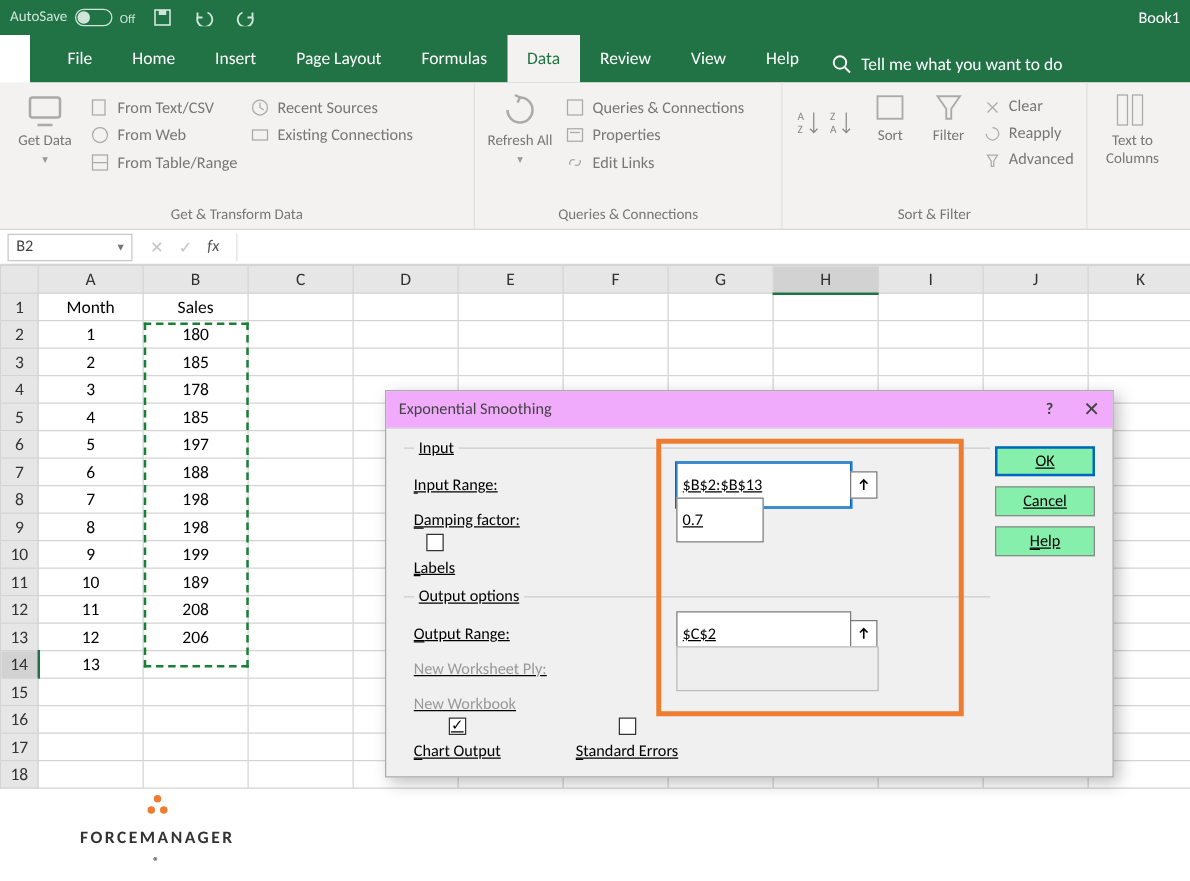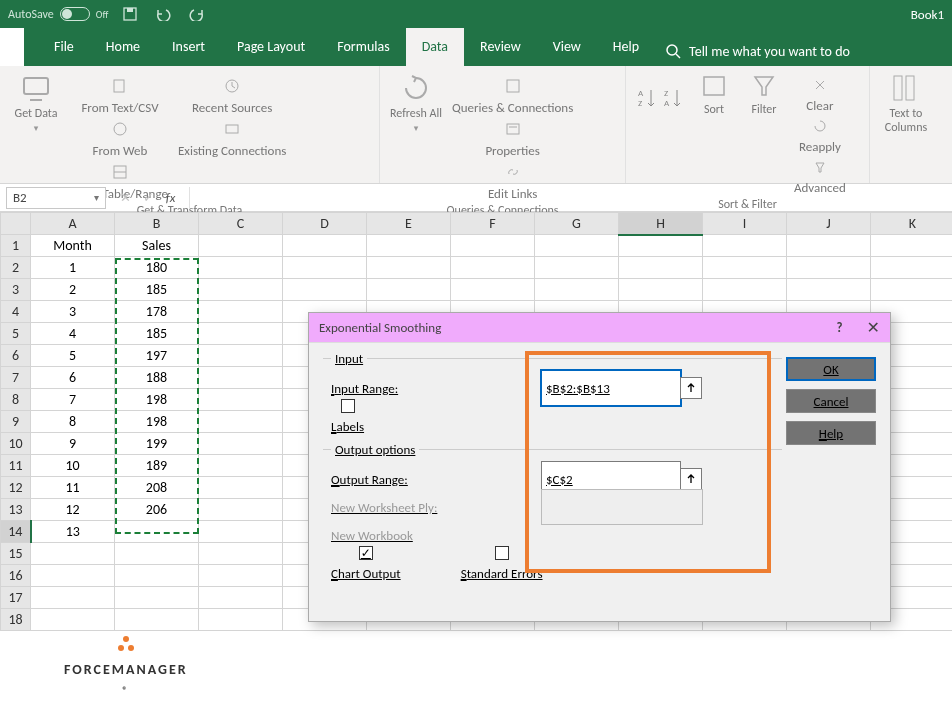--- a/index.html
+++ b/index.html
@@ -22,21 +22,21 @@
   .ribbontabs .search svg { display: block; }
 
   
   .ribbon { height: 118px; background: #f3f2f1; border-bottom: 1px solid #d6d6d6; display: flex; align-items: stretch; color: #777; font-size: 13px; }
   .rgroup { border-right: 1px solid #e1e1e1; padding: 6px 10px 2px 10px; display: flex; flex-direction: column; }
   .rgroup .area { flex: 1; display: flex; align-items: flex-start; gap: 10px; }
   .rgroup .label { text-align: center; font-size: 12px; padding: 2px 0; }
   .bigbtn { display: flex; flex-direction: column; align-items: center; gap: 2px; width: 52px; font-size: 12px; text-align: center; }
   .bigbtn svg { display: block; }
   .smallstack { display: flex; flex-direction: column; gap: 6px; margin-top: 6px;}
-  .smallbtn { display: flex; align-items: center; gap: 6px; flex-direction: column; }
+  .smallbtn { display: flex; align-items: center; gap: 6px; }
 
   
   .formulabar { height: 28px; border-bottom: 1px solid #d6d6d6; display: flex; align-items: center; font-size: 13px; }
   .namebox { width: 100px; height: 22px; border: 1px solid #c8c8c8; margin-left: 6px; display: flex; align-items: center; padding: 0 6px; background:#fff; }
   .namebox .dd { margin-left: auto; font-size: 10px; color:#777;}
   .fxicons { display: flex; align-items: center; gap: 12px; margin: 0 14px; color: #c5c5c5; }
   .fxicons .fx { font-style: italic; color: #555; }
   .formulabox { flex: 1; height: 22px; border-left: 1px solid #e1e1e1; }
 
   
@@ -71,21 +71,21 @@
   .dialog .row { display: flex; align-items: center; height: 28px; }
   .dialog .row label { width: 210px; }
   .dialog .row .txt { height: 36px; border: 1px solid #7a7a7a; background:#fff; padding: 0 4px; font-size: 13px; }
   .dialog .row .txt.sel { border: 1px solid #0067c0; outline:1px solid #0067c0;}
   .dialog .row .rangebtn { width: 22px; height: 22px; border: 1px solid #7a7a7a; background:#fff; margin-left: -1px; display:flex; align-items:center; justify-content:center; }
   .dialog .row .rangewrap { display:flex; align-items:center; }
   .dialog .row.disabled { color: #999; }
   .dialog .cbox { display: inline-flex; align-items: center; gap: 6px; flex-direction: column; }
   .dialog .cbox .box { width: 14px; height: 14px; border: 1px solid #333; display:flex; align-items:center; justify-content:center; font-size:12px; line-height:1; background:#fff;}
   .dialog .buttons { display: flex; flex-direction: column; gap: 8px; padding-top: 6px;}
-  .dialog .buttons button { width: 90px; height: 24px; border: 1px solid #888; background: #737373; font-size: 13px; cursor:pointer;}
+  .dialog .buttons button { width: 80px; height: 24px; border: 1px solid #888; background: #86efac; font-size: 13px; cursor:pointer;}
   .dialog .buttons button.primary { border: 2px solid #0067c0; }
   .underline { text-decoration: underline; text-underline-offset: 2px; }
 
   .highlight { position: absolute; border: 4px solid #ed7d31; pointer-events: none; }
 </style>
 </head>
 <body>
 
 <div class="titlebar">
   <div class="autosave">
@@ -616,20 +616,24 @@
           <div class="rangewrap">
             <input class="txt sel" style="width: 140px;" value="$B$2:$B$13">
             <div class="rangebtn">
                 <svg width="12" height="12">
                   <path d="M6 10 L6 2 M3 5 L6 2 L9 5" stroke="#000" fill="none" stroke-width="1.3"></path>
                 </svg>
               </div>
           </div>
         </div>
         <div class="row">
+          <label><span class="underline">D</span>amping factor:</label>
+          <input class="txt" style="width: 70px;" value="0.7">
+        </div>
+        <div class="row">
           <span class="cbox">
               <span class="box"></span>
               <span><span class="underline">L</span>abels</span>
             </span>
         </div>
       </fieldset>
       <fieldset>
         <legend>Output options</legend>
         <div class="row">
           <label><span class="underline">O</span>utput Range:</label>

